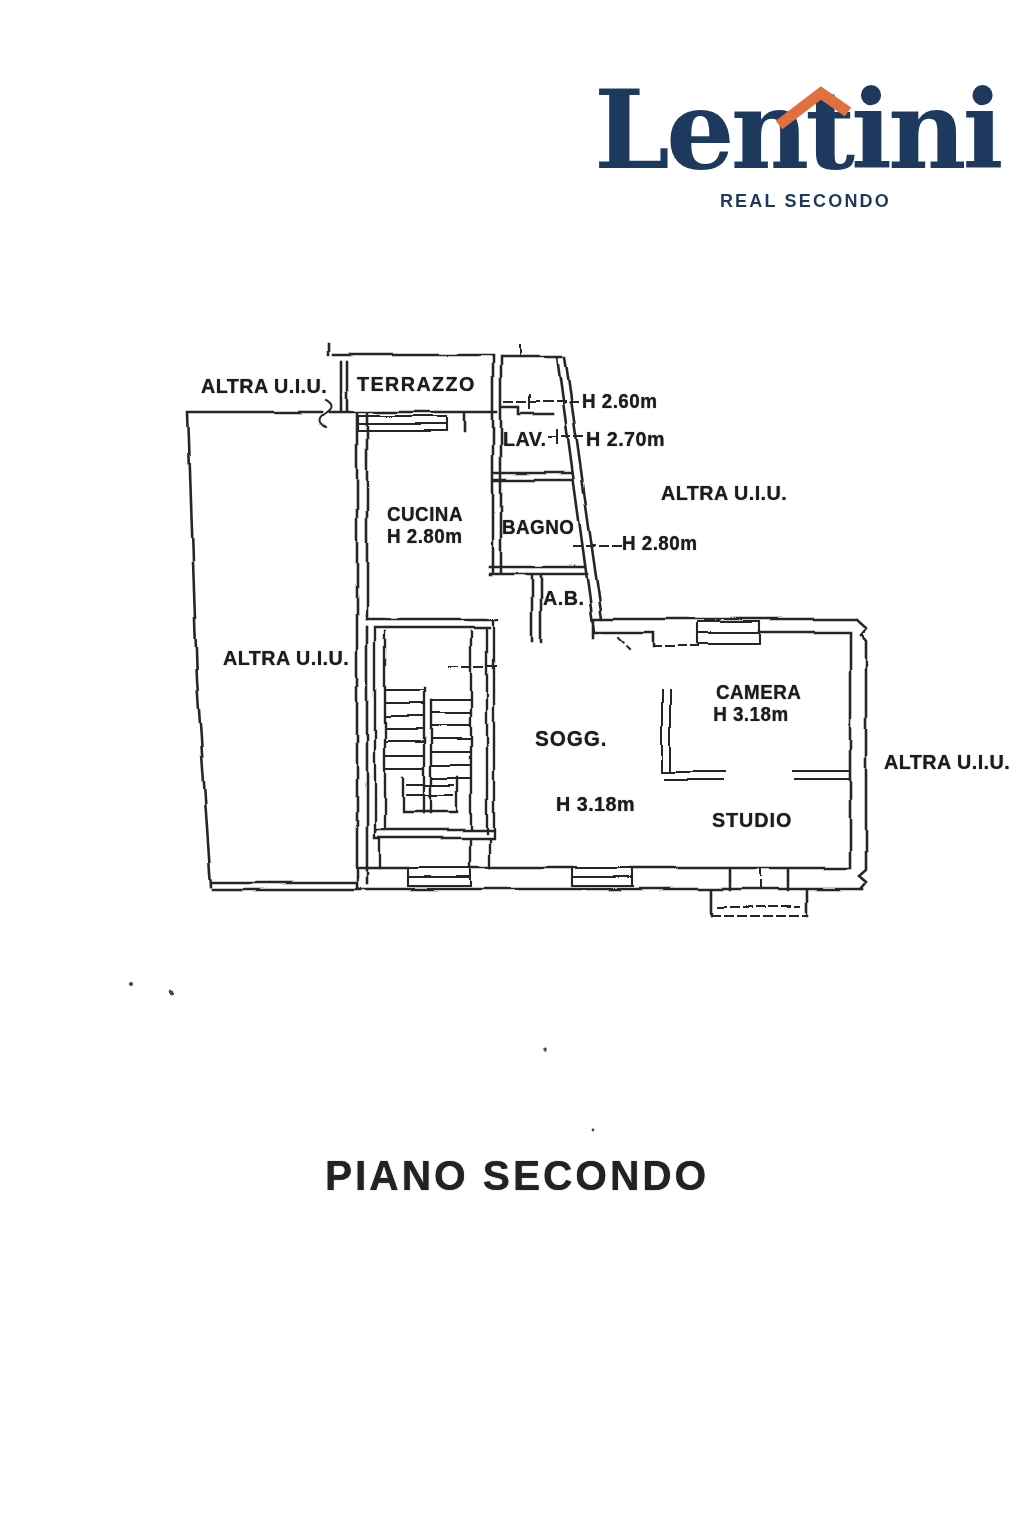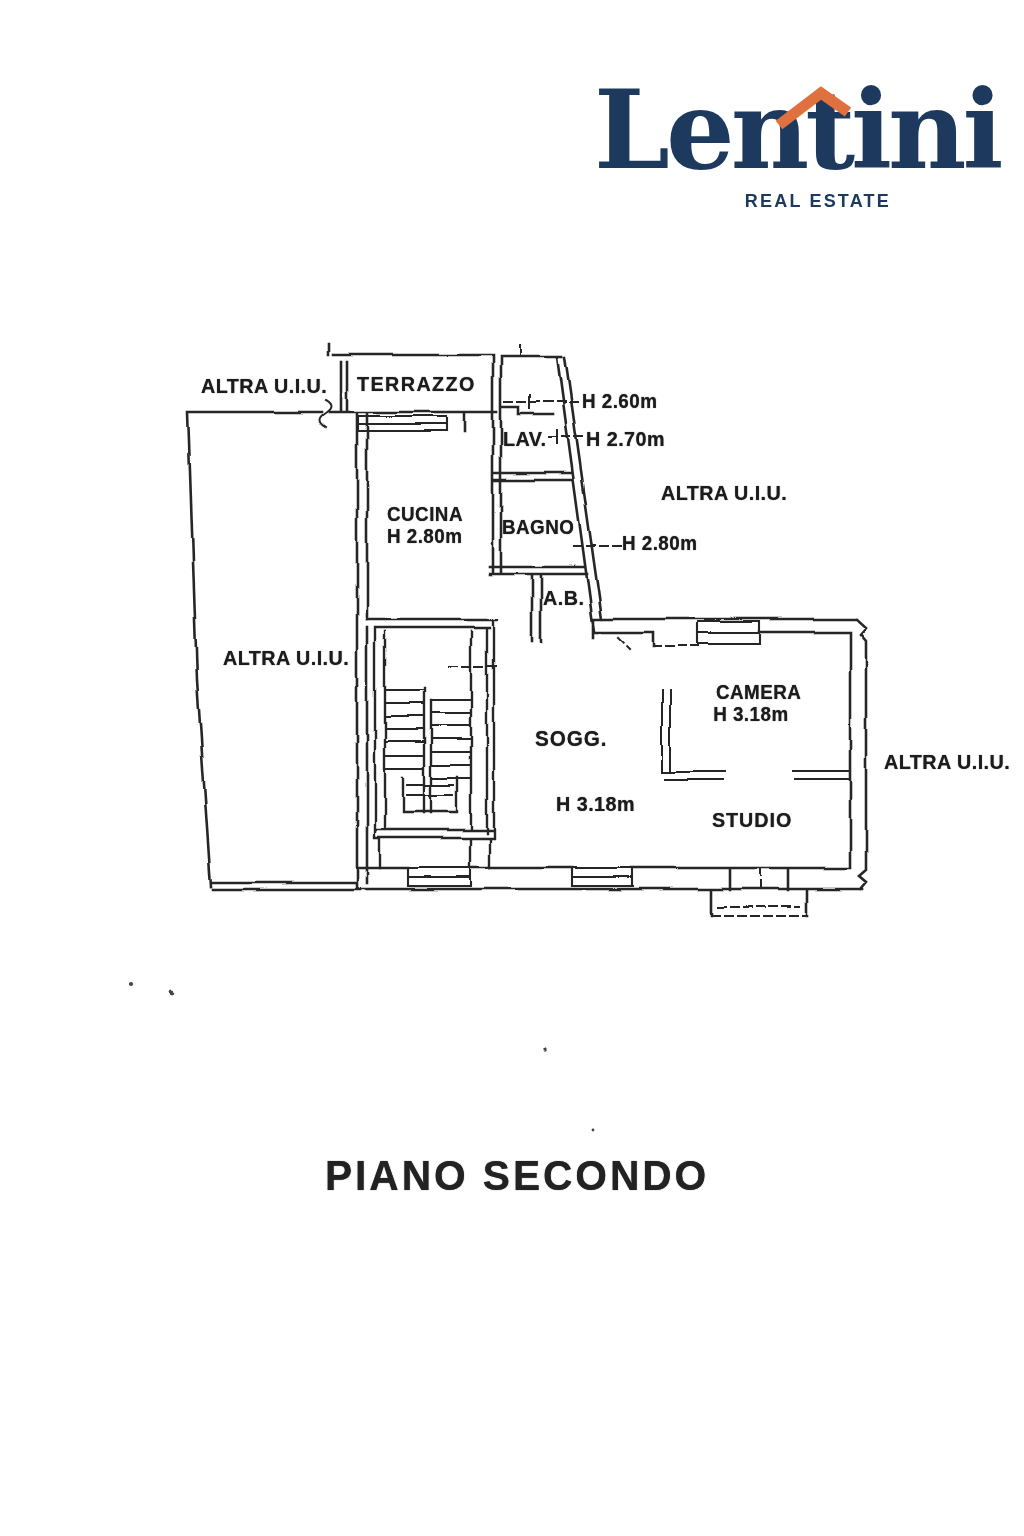--- a/index.html
+++ b/index.html
@@ -41,21 +41,21 @@
 </head>
 <body>
 
 <div class="page">
 
   <div class="logo">
     <div class="brand">Lentini</div>
     <svg class="roof" width="80" height="44" viewBox="0 0 80 44">
       <polyline points="5,39 47,7 74,26" fill="none" stroke="#e0713f" stroke-width="11" stroke-linecap="butt" stroke-linejoin="miter"></polyline>
     </svg>
-    <div class="tagline">REAL ESTATE</div>
+    <div class="tagline">REAL SECONDO</div>
   </div>
 
   <svg class="plan-svg" width="1024" height="1536" viewBox="0 0 1024 1536">
     <defs>
       <filter id="scan" x="-8%" y="-8%" width="116%" height="116%">
         <feTurbulence type="fractalNoise" baseFrequency="0.015 0.028" numOctaves="2" seed="11" result="t"></feTurbulence>
         <feDisplacementMap in="SourceGraphic" in2="t" scale="4.5" xChannelSelector="R" yChannelSelector="G"></feDisplacementMap>
       </filter>
     </defs>
 

